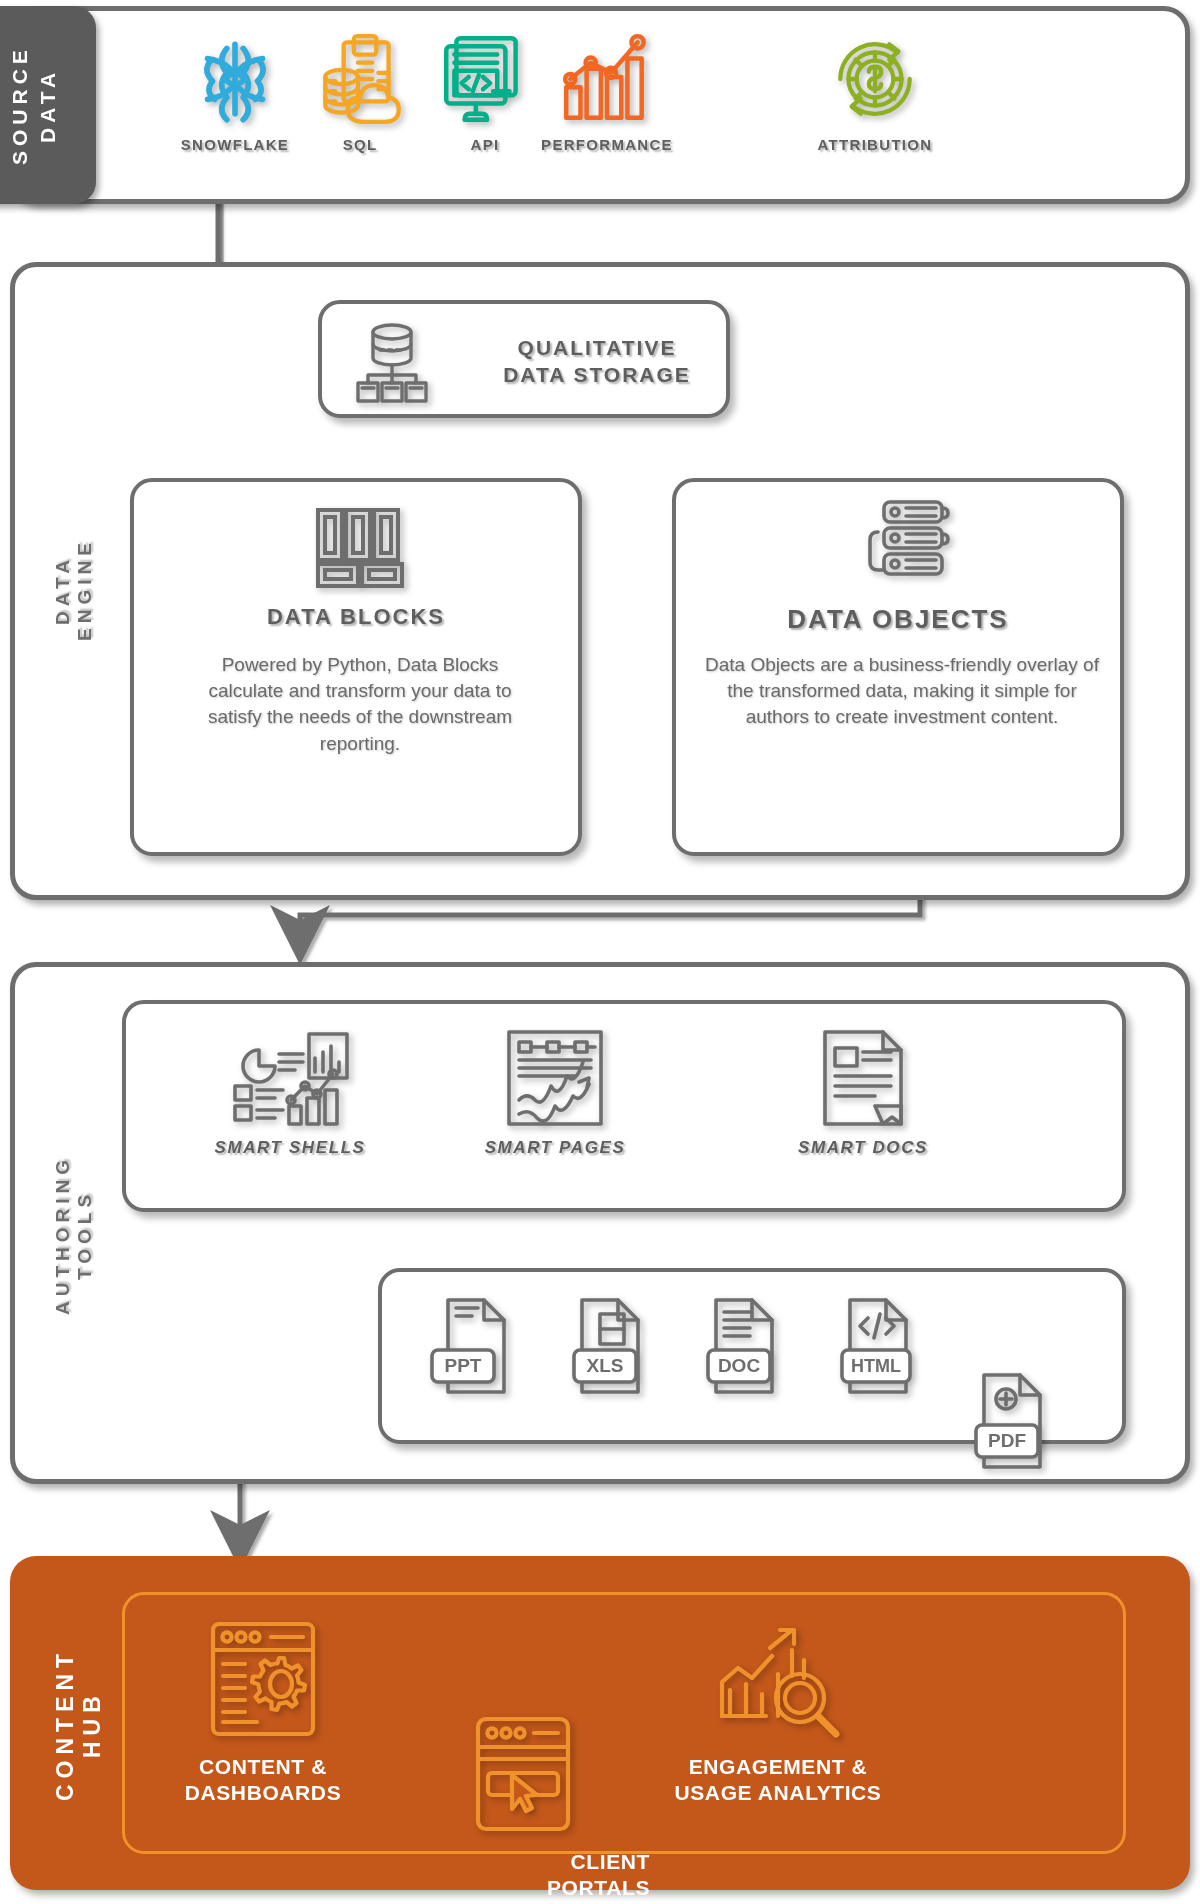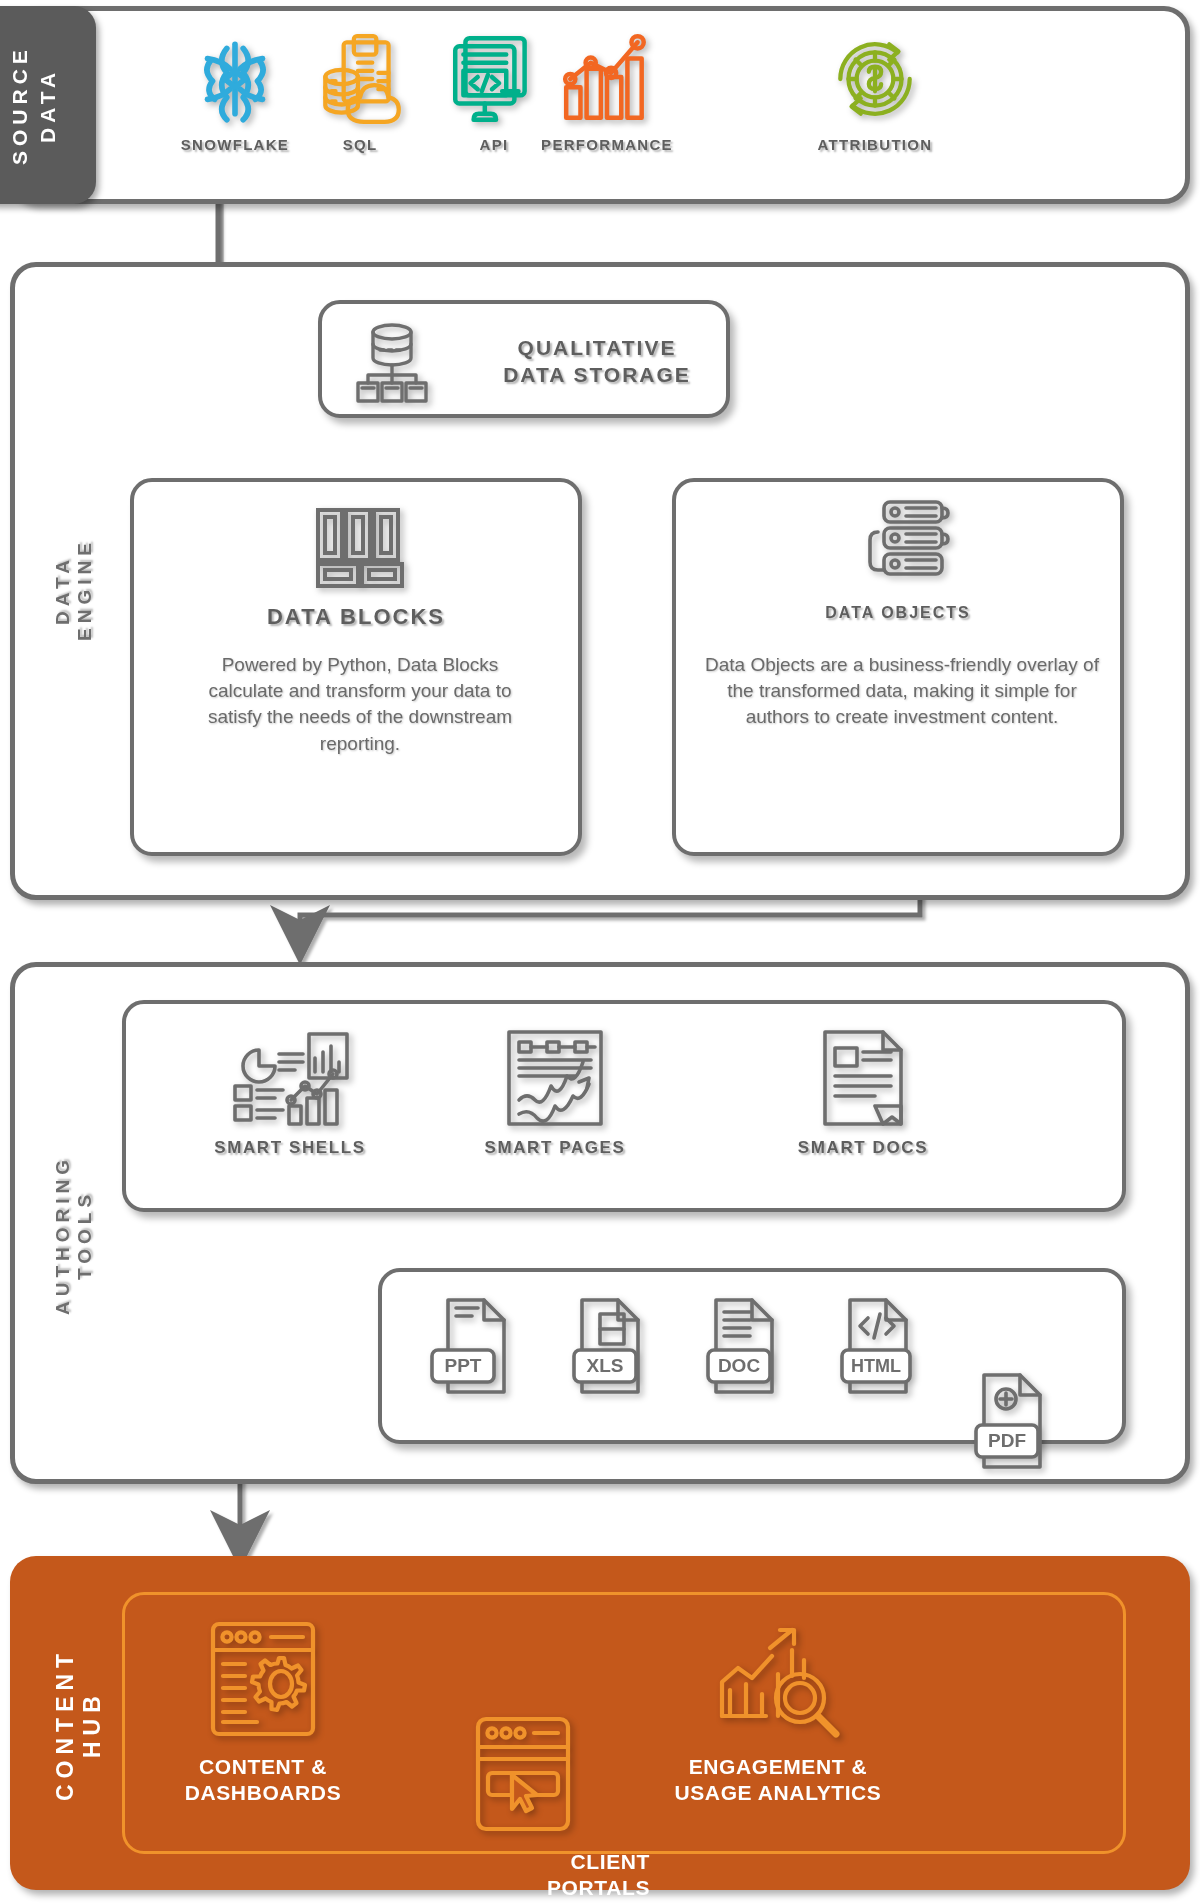--- a/index.html
+++ b/index.html
@@ -94,21 +94,21 @@
     letter-spacing:1.3px;
     color:#5e5e5e;
     text-shadow:2px 2px 2px rgba(0,0,0,.30);
   }
   .ico{display:block;margin:0 auto;filter:drop-shadow(3px 3px 3px rgba(0,0,0,.30));}
 
   
   .flow-item{position:absolute;text-align:center;}
   .flow-item .lbl{
     margin-top:10px;font-size:17px;font-weight:bold;letter-spacing:1.6px;
-    color:#5e5e5e;text-shadow:2px 2px 2px rgba(0,0,0,.30);
+    color:#5e5e5e;text-shadow:2px 2px 2px rgba(0,0,0,.30);font-style:italic;
   }
   .file-item{position:absolute;text-align:center;}
 
   
   .hub{
     position:absolute;
     background:#c4581b;
     border-radius:26px;
     box-shadow:4px 5px 7px rgba(0,0,0,.30);
   }
@@ -209,21 +209,21 @@
         <ellipse cx="32" cy="48" rx="16" ry="7"></ellipse>
         <path d="M16 48 v28 a16 7 0 0 0 32 0 v-28"></path>
         <path d="M16 58 a16 7 0 0 0 32 0 M16 68 a16 7 0 0 0 32 0"></path>
         <path d="M22 52 h4 M22 62 h4 M22 72 h4"></path>
         <path d="M54 92 q-16 0 -16 -12 q0 -12 12 -12 q2 -12 14 -12 q12 0 14 12 q10 2 10 12 q0 12 -14 12 z"></path>
       </g>
     </svg>
     <div class="lbl">SQL</div>
   </div>
 
-  <div class="src-item" style="left:419px;top:28px;">
+  <div class="src-item" style="left:410px;top:28px;">
     <svg class="ico" width="102" height="102" viewBox="0 0 100 100">
       <g stroke="#00b08b" stroke-width="4.4" fill="none" stroke-linecap="round" stroke-linejoin="round">
         <rect x="22" y="10" width="58" height="56" rx="4"></rect>
         <rect x="12" y="18" width="58" height="56" rx="4"></rect>
         <path d="M20 26 h42 M20 34 h42"></path>
         <rect x="20" y="42" width="42" height="24"></rect>
         <path d="M34 48 l-7 6 l7 6 M48 48 l7 6 l-7 6 M44 46 l-6 16"></path>
         <path d="M41 74 v10 M30 90 h22 M30 90 q0 -6 5 -6 h12 q5 0 5 6"></path>
         <path d="M58 62 h4 M64 62 h4 M70 62 h4"></path>
       </g>
@@ -319,21 +319,21 @@
         <rect x="30" y="30" width="58" height="20" rx="6"></rect>
         <circle cx="41" cy="40" r="4"></circle>
         <path d="M52 36 h30 M52 44 h30"></path>
         <path d="M88 36 q6 0 6 5 q0 5 -6 5"></path>
         <rect x="30" y="56" width="58" height="20" rx="6"></rect>
         <circle cx="41" cy="66" r="4"></circle>
         <path d="M52 62 h30 M52 70 h30"></path>
         <path d="M24 34 q-8 0 -8 8 v22 q0 8 8 8 h6"></path>
       </g>
     </svg>
-    <div class="cap" style="position:absolute;left:0;top:122px;width:100%;font-size:16px;">DATA OBJECTS</div>
+    <div class="cap" style="position:absolute;left:0;top:122px;width:100%;font-size:26px;">DATA OBJECTS</div>
     <div class="body-txt" style="position:absolute;left:28px;top:170px;width:396px;font-size:19px;">Data Objects are a business-friendly overlay of the transformed data, making it simple for authors to create investment content.</div>
   </div>
 
   <div class="band outer-band" style="left:10px;top:962px;width:1180px;height:522px;"></div>
 
   <div class="vlabel" style="left:52px;top:1110px;height:250px;">AUTHORING TOOLS</div>
 
   <div class="inner-box" style="left:122px;top:1000px;width:1004px;height:212px;"></div>
 
   <div class="flow-item" style="left:200px;top:1028px;width:180px;">

